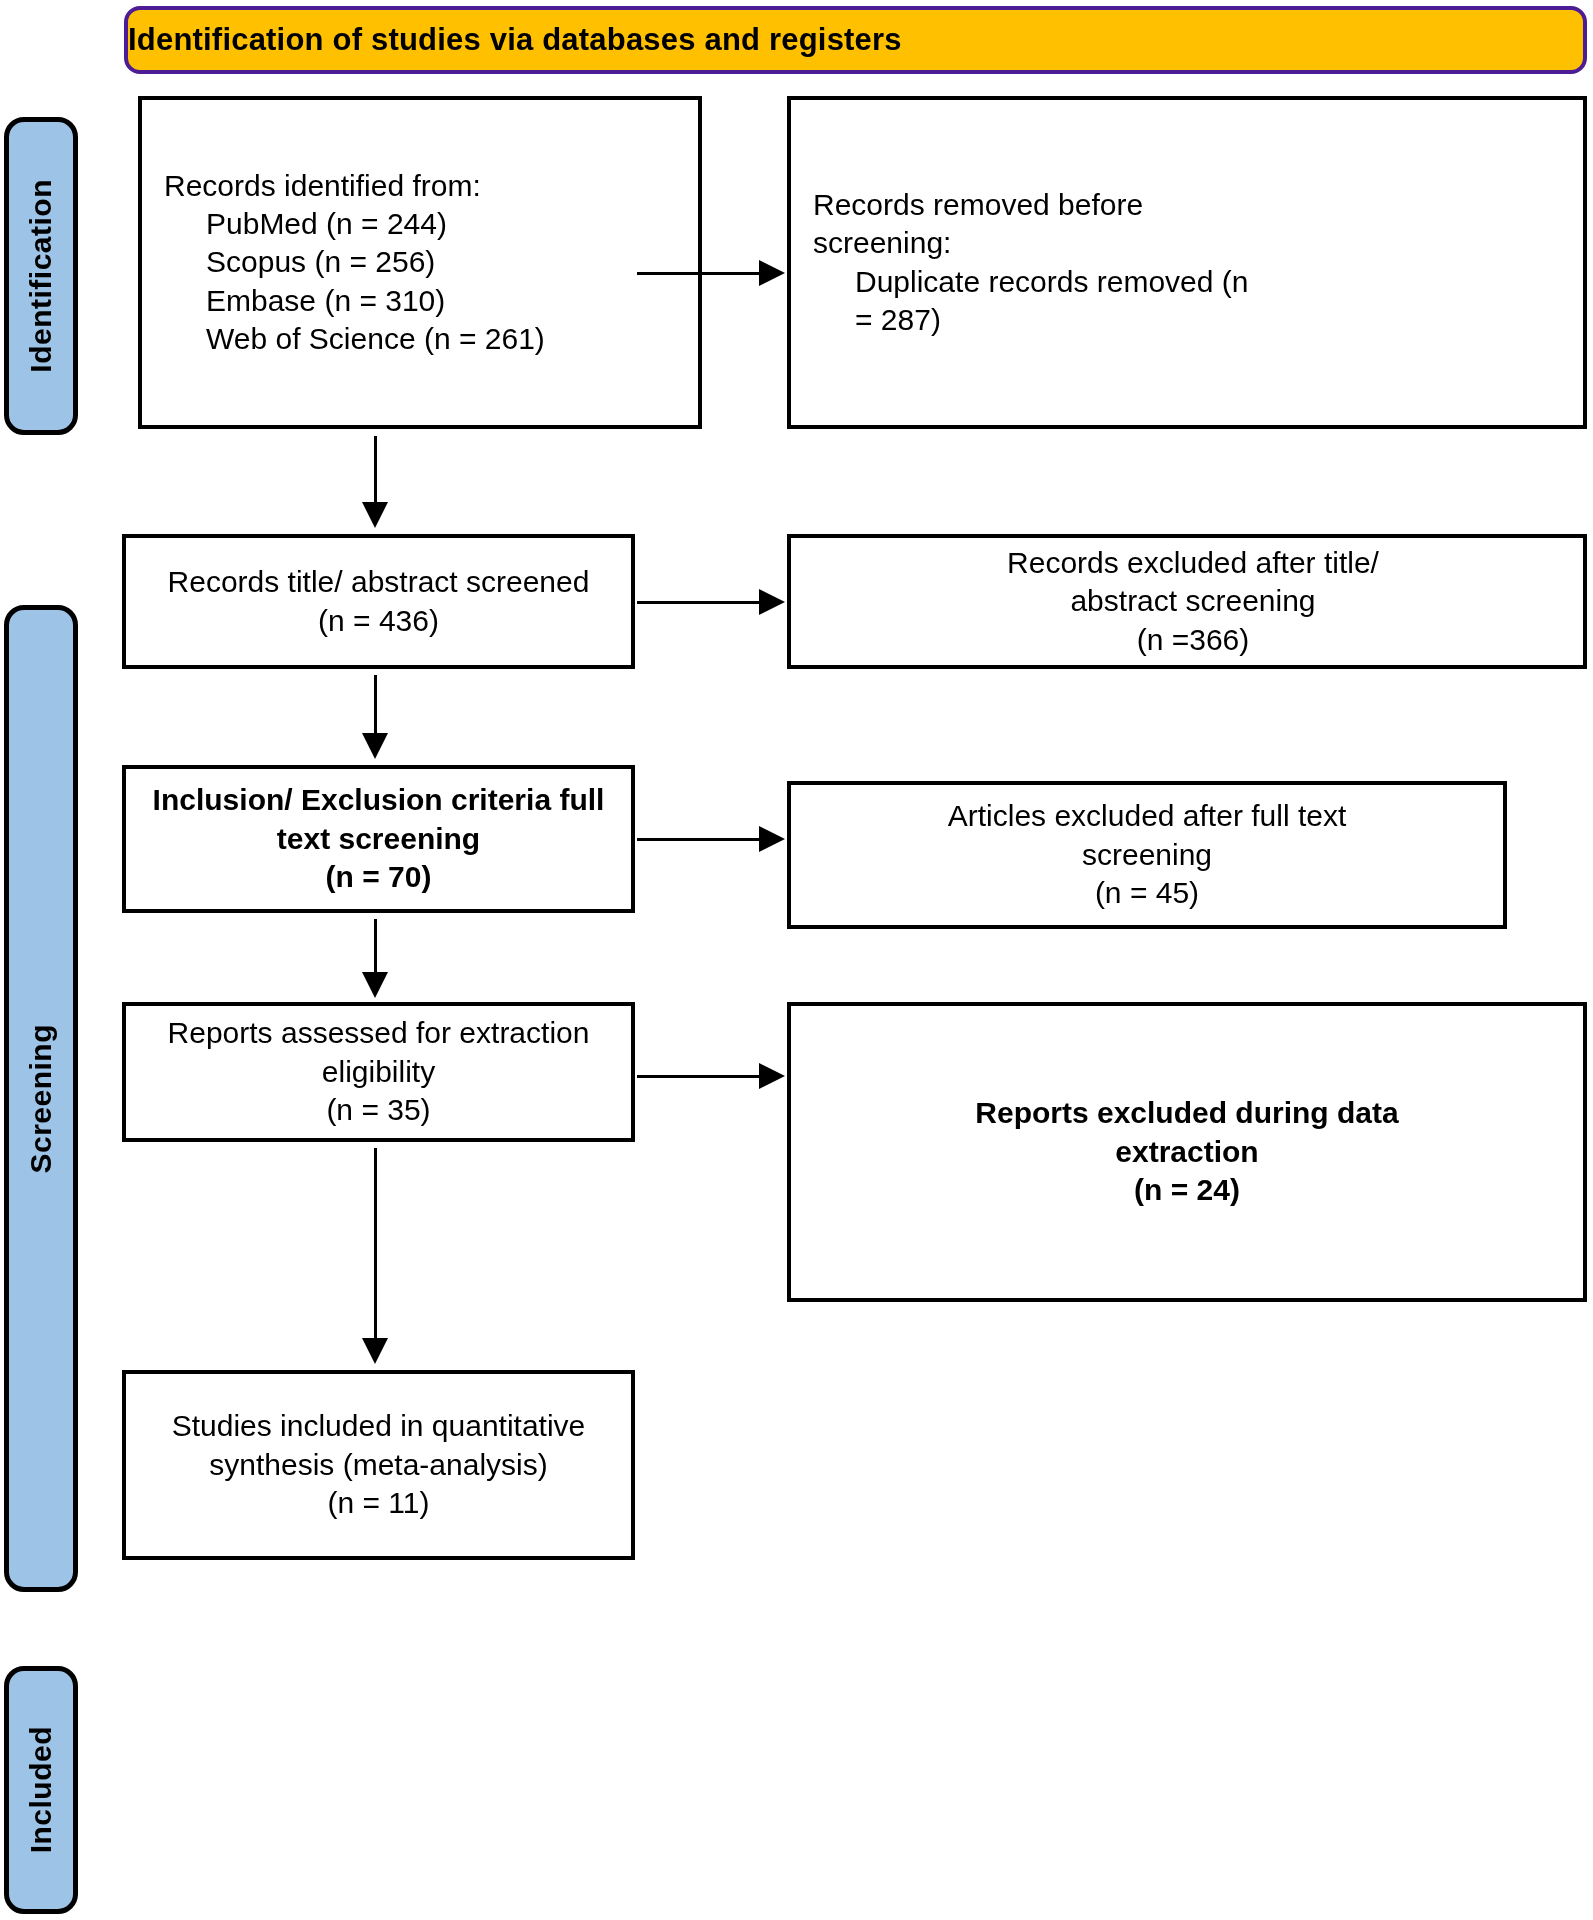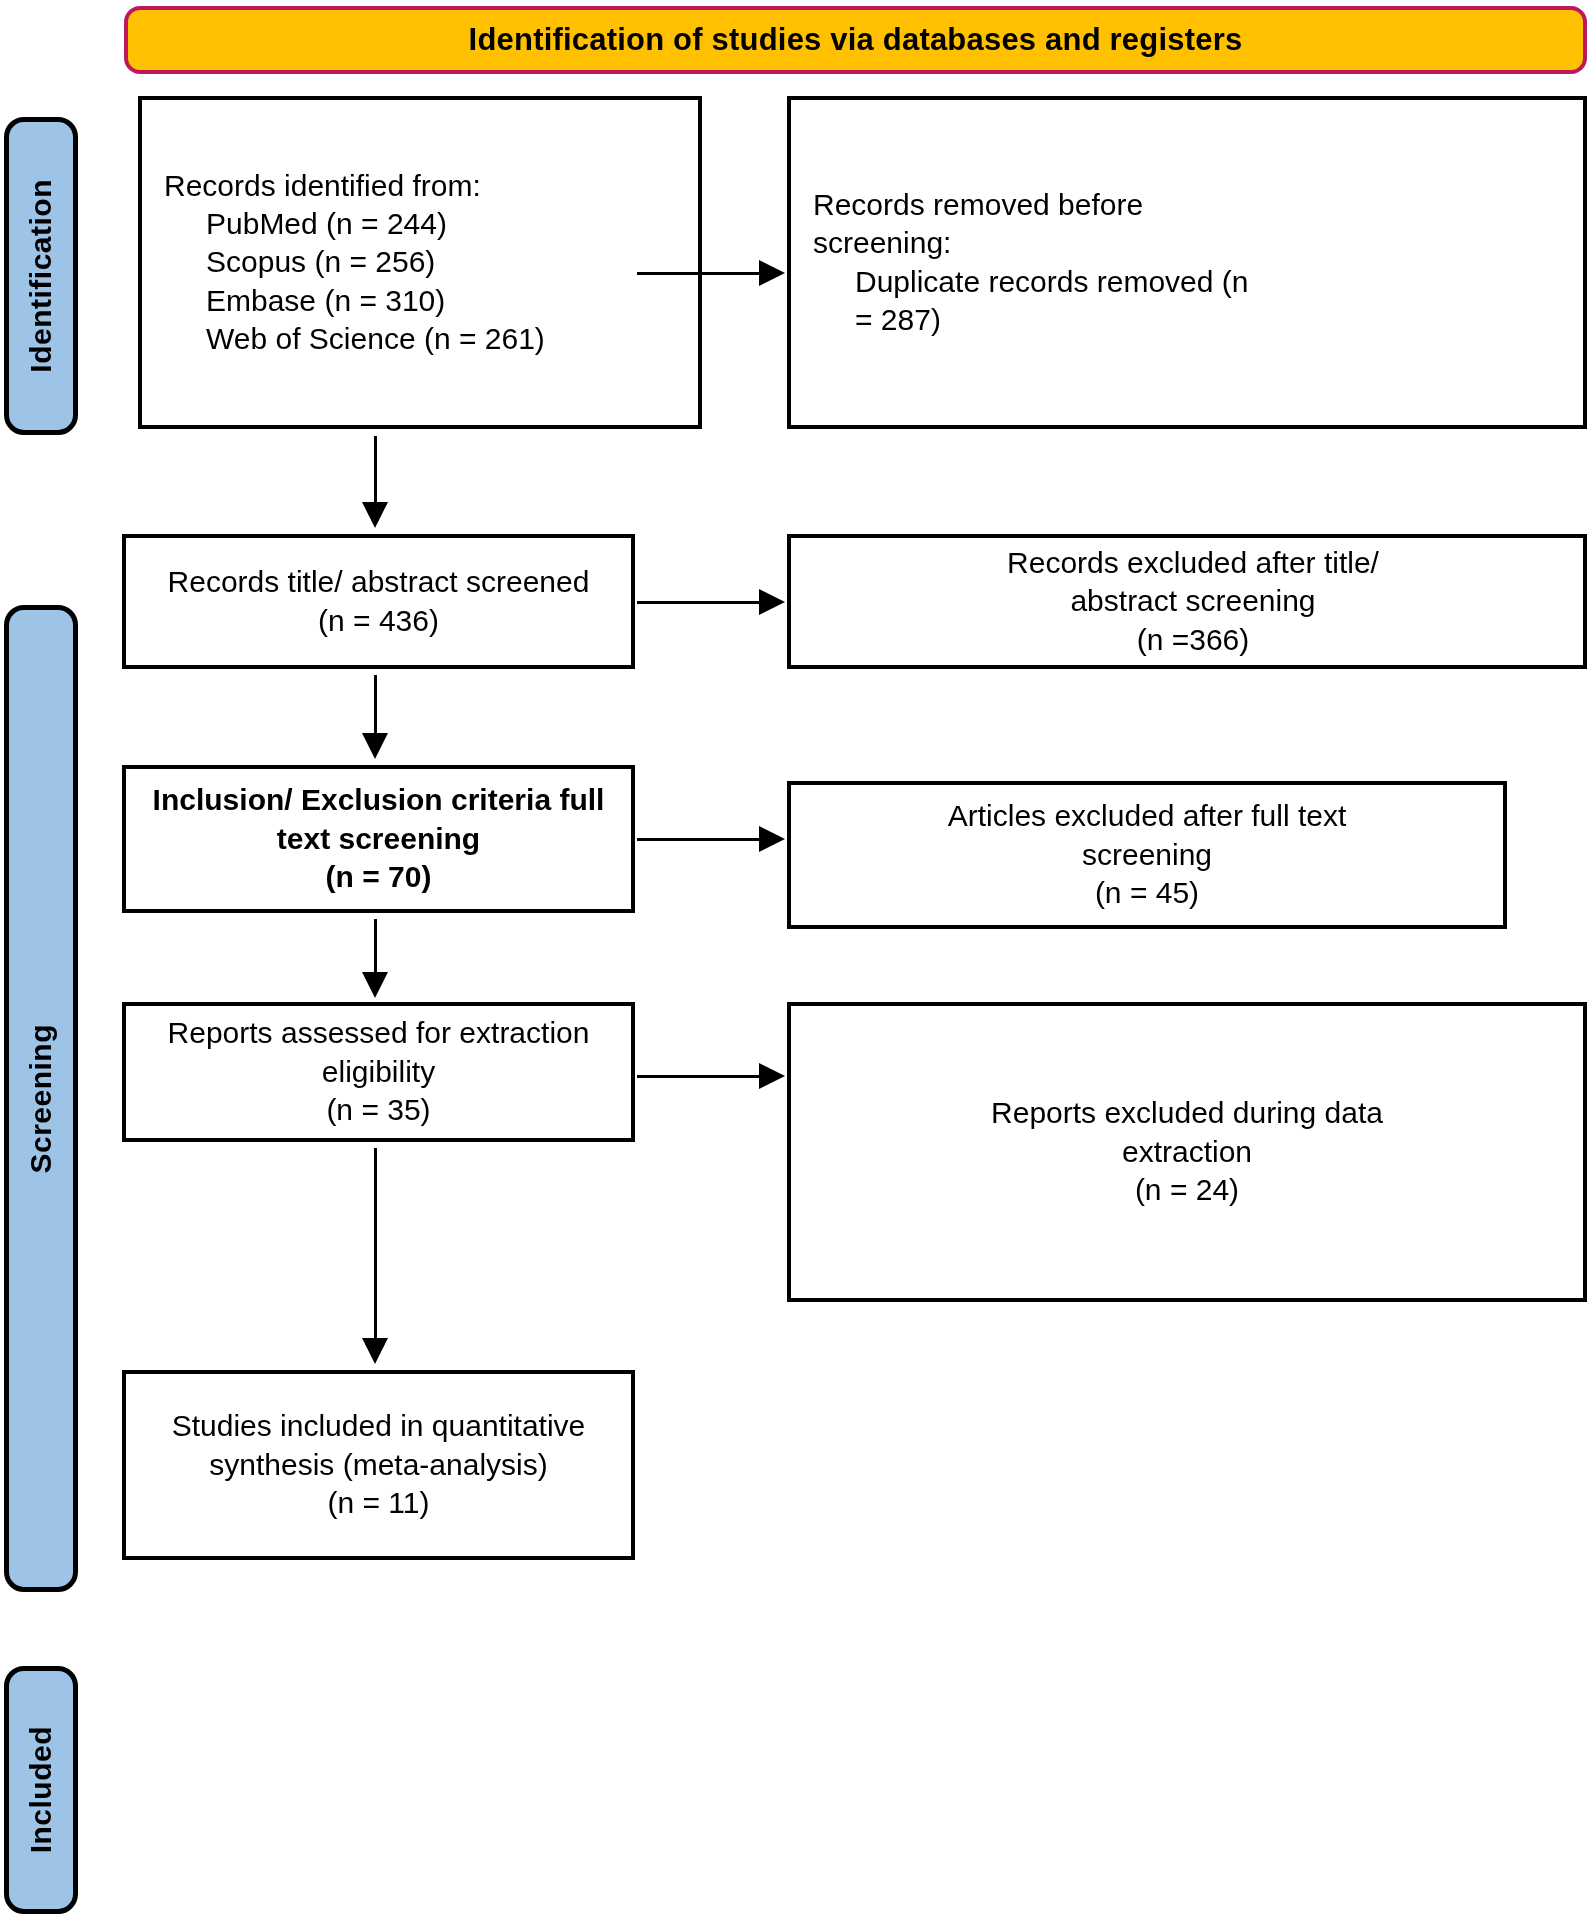--- a/index.html
+++ b/index.html
@@ -16,25 +16,24 @@
     height: 1920px;
     background: #ffffff;
     overflow: hidden;
   }
 
   
   .phase-banner {
     position: absolute;
     box-sizing: border-box;
     background: #FFC000;
-    border: 4px solid #be185d;
+    border: 4px solid #4c1d95;
     border-radius: 16px;
     display: flex;
     align-items: center;
-    justify-content: center;
     font-weight: bold;
     color: #000000;
     text-align: center;
   }
   #banner-identification {
     left: 124px;
     top: 6px;
     width: 1463px;
     height: 68px;
     font-size: 31px;
@@ -87,21 +86,21 @@
   #box-records-identified { left: 138px; top: 96px;   width: 564px; height: 333px; }
   #box-records-screened   { left: 122px; top: 534px;  width: 513px; height: 135px; }
   #box-inclusion-criteria { left: 122px; top: 765px;  width: 513px; height: 148px; font-weight: bold; }
   #box-reports-assessed   { left: 122px; top: 1002px; width: 513px; height: 140px; }
   #box-studies-included   { left: 122px; top: 1370px; width: 513px; height: 190px; }
 
   
   #box-records-removed    { left: 787px; top: 96px;   width: 800px; height: 333px; }
   #box-excluded-title     { left: 787px; top: 534px;  width: 800px; height: 135px; padding-left: 12px; }
   #box-excluded-fulltext  { left: 787px; top: 781px;  width: 720px; height: 148px; }
-  #box-excluded-data      { left: 787px; top: 1002px; width: 800px; height: 300px; }
+  #box-excluded-data      { left: 787px; top: 1002px; width: 800px; height: 300px; font-weight: bold; }
 
   
   .arrow { position: absolute; }
   .arrow .shaft-v {
     position: absolute;
     left: 50%;
     top: 0;
     width: 3px;
     margin-left: -1.5px;
     background: #000000;

